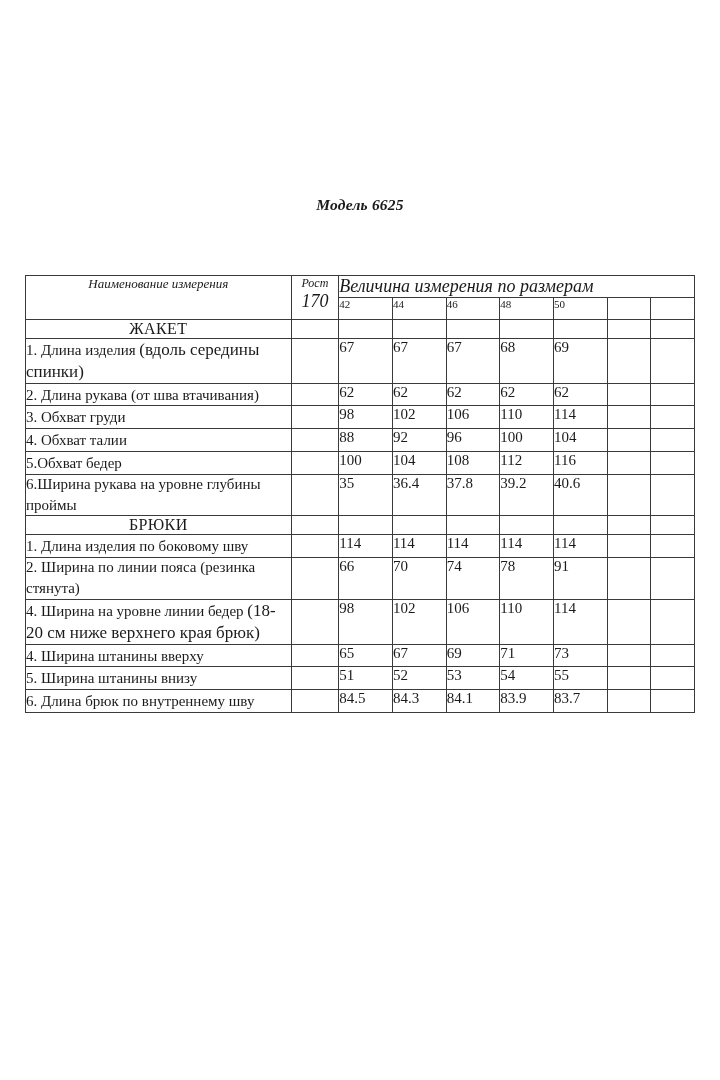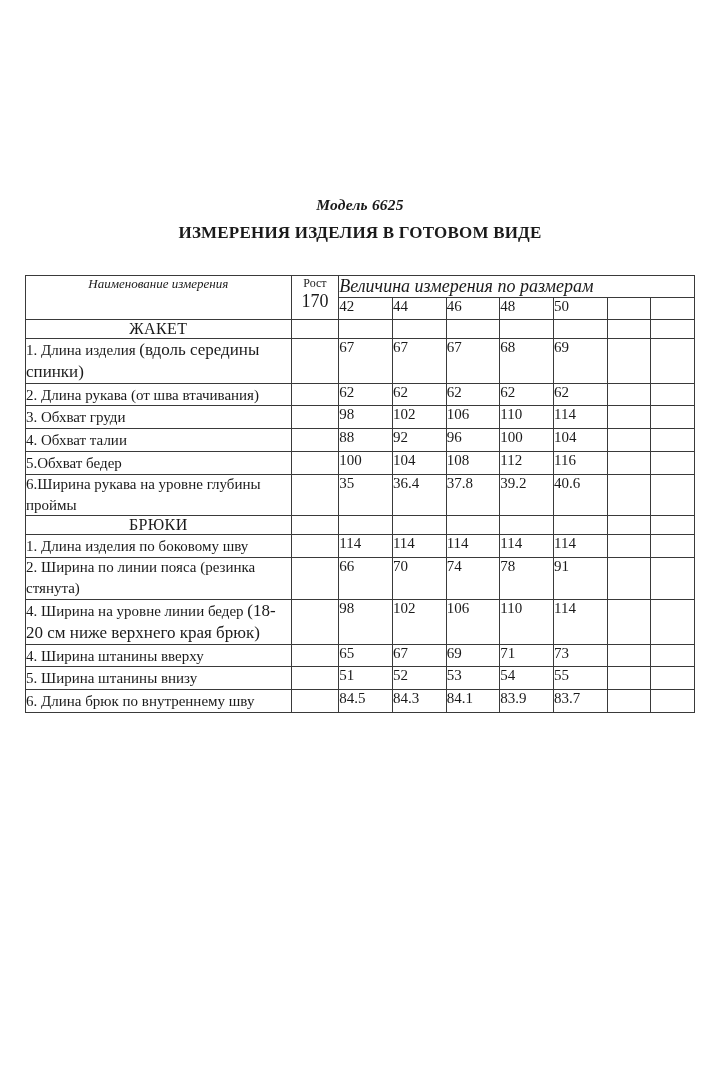--- a/index.html
+++ b/index.html
@@ -64,40 +64,41 @@
   .hdr-name {
     text-align: center;
     font-style: italic;
     font-weight: bold;
     font-size: 13px;
     padding: 16px 4px 4px 4px;
     vertical-align: middle;
   }
   .hdr-rost {
     text-align: center;
+    font-style: italic;
     font-weight: bold;
     font-size: 12px;
     padding: 9px 2px 2px 2px;
     vertical-align: top;
   }
   .hdr-rost .rost-val {
     display: block;
     margin-top: 0;
     font-size: 18px;
   }
   .hdr-span {
     font-style: italic;
     font-weight: bold;
     font-size: 18px;
     padding: 12px 4px 6px 4px;
     vertical-align: middle;
   }
   .size-head {
     text-align: left;
-    font-size: 15px;
+    font-size: 11px;
     padding: 3px 0 4px 8px;
     height: 21px;
   }
   .row-label {
     padding: 5px 6px 5px 7px;
     font-size: 15px;
     line-height: 1.28;
   }
   .row-label .small {
     font-size: 17px;
@@ -116,21 +117,20 @@
   }
   .empty { }
 </style>
 </head>
 <body>
 
 <div class="page">
 
   <div class="title-block">
     <div class="model-line">Модель 6625</div>
-    <div class="doc-title">ИЗМЕРЕНИЯ ИЗДЕЛИЯ В ГОТОВОМ ВИДЕ</div>
   </div>
 
   <table class="meas">
     <colgroup>
       <col class="c-name">
       <col class="c-rost">
       <col class="c-size">
         <col class="c-size">
         <col class="c-size">
         <col class="c-size">

